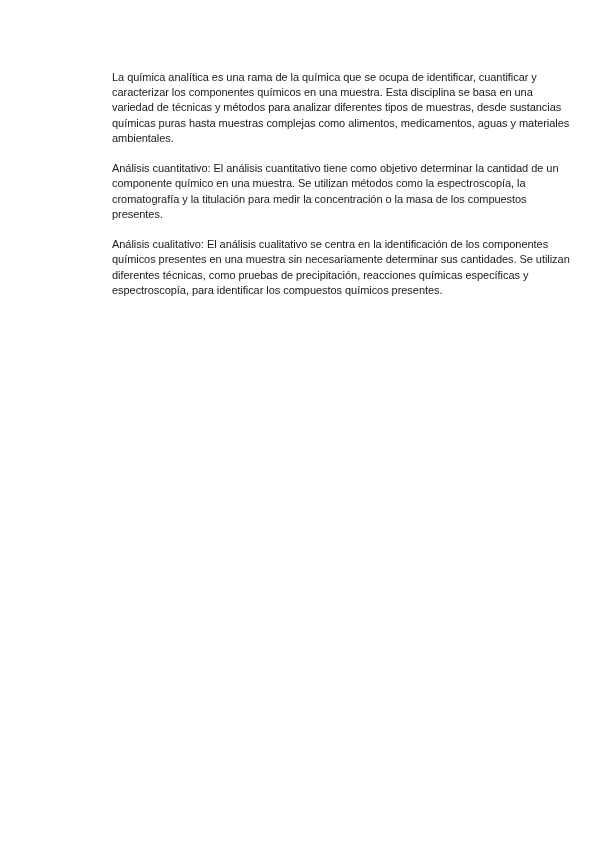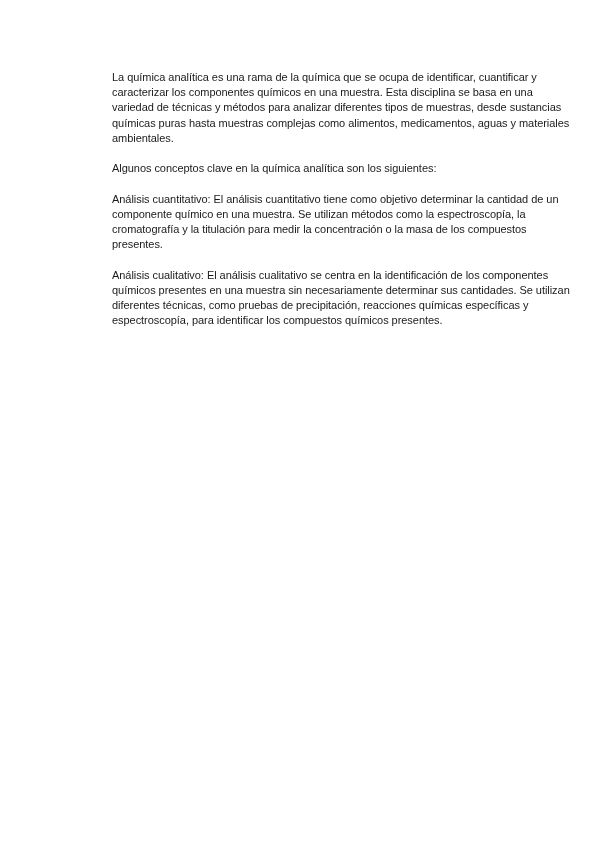--- a/index.html
+++ b/index.html
@@ -37,17 +37,16 @@
       margin: 0 0 15.2px 0;
       white-space: normal;
     }
   </style>
 </head>
 <body>
 
 <div class="page">
   <div class="content">
     <p class="para">La química analítica es una rama de la química que se ocupa de identificar, cuantificar y caracterizar los componentes químicos en una muestra. Esta disciplina se basa en una variedad de técnicas y métodos para analizar diferentes tipos de muestras, desde sustancias químicas puras hasta muestras complejas como alimentos, medicamentos, aguas y materiales ambientales.</p>
-    <p class="para">Algunos conceptos clave en la química analítica son los siguientes:</p>
     <p class="para">Análisis cuantitativo: El análisis cuantitativo tiene como objetivo determinar la cantidad de un componente químico en una muestra. Se utilizan métodos como la espectroscopía, la cromatografía y la titulación para medir la concentración o la masa de los compuestos presentes.</p>
     <p class="para">Análisis cualitativo: El análisis cualitativo se centra en la identificación de los componentes químicos presentes en una muestra sin necesariamente determinar sus cantidades. Se utilizan diferentes técnicas, como pruebas de precipitación, reacciones químicas específicas y espectroscopía, para identificar los compuestos químicos presentes.</p>
   </div>
 </div>
 
 </body></html>

